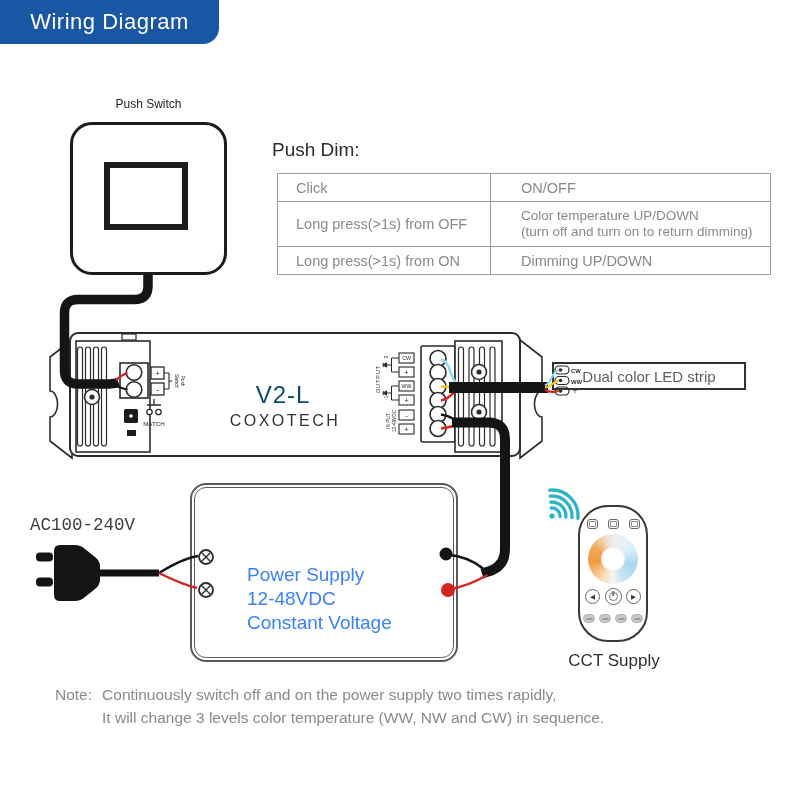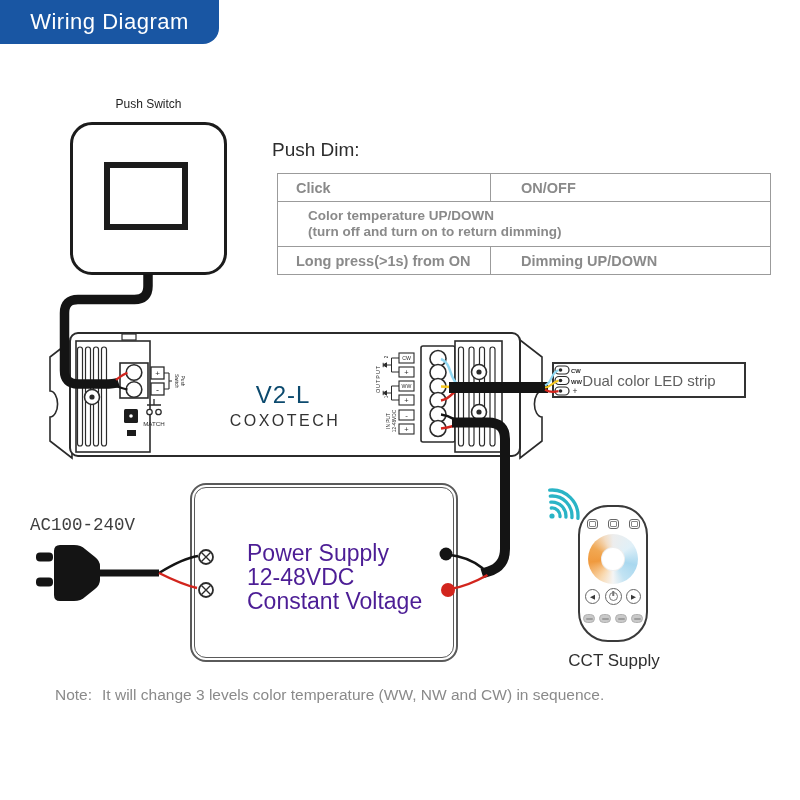--- a/index.html
+++ b/index.html
@@ -18,44 +18,44 @@
   .ps-label{left:70px;top:97px;width:157px;text-align:center;font-size:12px;color:#1f1f1f;z-index:2;}
   .ps-outer{left:70px;top:122px;width:157px;height:153px;border:3px solid #1c1c1c;border-radius:22px;
             box-sizing:border-box;z-index:2;background:transparent;}
   .ps-inner{left:104px;top:162px;width:84px;height:68px;border:6px solid #1c1c1c;
             box-sizing:border-box;z-index:2;background:transparent;}
 
   
   .pd-title{left:272px;top:139px;font-size:19px;color:#2d2d2d;z-index:2;}
   .pd-table{left:277px;top:173px;width:494px;border:1.5px solid #9b9b9b;box-sizing:border-box;
             z-index:2;color:#8a8a8a;font-size:14.5px;background:transparent;}
-  .pd-row{display:flex;box-sizing:border-box;font-weight:bold;}
+  .pd-row{display:flex;box-sizing:border-box;}
   .pd-row + .pd-row{border-top:1.5px solid #9b9b9b;}
   .cl{width:213px;border-right:1.5px solid #9b9b9b;display:flex;align-items:center;
       padding-left:18px;box-sizing:border-box;}
   .cr{flex:1;display:flex;flex-direction:column;justify-content:center;padding-left:30px;box-sizing:border-box;}
   .cr .sub{font-size:13.5px;line-height:15.5px;}
 
   
   .model{left:200px;top:381px;width:166px;text-align:center;font-size:24px;color:#0c4a6e;
          letter-spacing:1px;z-index:2;}
   .brand{left:200px;top:412px;width:170px;text-align:center;font-size:16px;color:#333;
          letter-spacing:2.5px;z-index:2;}
 
   
-  .strip{left:552px;top:362px;width:194px;height:36px;border:2px solid #333;box-sizing:border-box;
+  .strip{left:552px;top:362px;width:194px;height:28px;border:2px solid #333;box-sizing:border-box;
          display:flex;align-items:center;justify-content:center;
          font-size:15px;color:#5f5f5f;z-index:2;background:transparent;}
 
   
   .psu-outer{left:190px;top:483px;width:268px;height:179px;border:2px solid #5a5a5a;
              border-radius:16px;box-sizing:border-box;z-index:2;background:transparent;}
   .psu-inner{left:194px;top:487px;width:260px;height:171px;border:1.5px solid #5a5a5a;
              border-radius:12px;box-sizing:border-box;z-index:2;background:transparent;}
-  .psu-text{left:247px;top:541px;font-size:23px;line-height:24px;color:#4c1d95;z-index:2;}
+  .psu-text{left:247px;top:563px;font-size:19px;line-height:24px;color:#3b82f6;z-index:2;}
   .ac-label{left:30px;top:515px;font-size:17.5px;color:#3f3f3f;z-index:2;font-family:Liberation Mono, monospace;}
 
   
   .remote{left:578px;top:505px;width:70px;height:137px;border:2px solid #3a3a3a;
           border-radius:30px;background:#fff;box-sizing:border-box;z-index:2;}
   .zone-btn{position:absolute;width:11px;height:10px;border:1.3px solid #666;border-radius:3px;
             box-sizing:border-box;display:flex;align-items:center;justify-content:center;}
   .zone-glyph{width:5px;height:4px;border:1px solid #888;border-radius:1px;}
   .wheel{position:absolute;left:8px;top:27px;width:50px;height:50px;border-radius:50%;
          background:conic-gradient(from 0deg,#ededed 0deg,#e0f0f8 55deg,#a9d8ef 105deg,
@@ -194,20 +194,21 @@
 <div class="abs pd-title">Push Dim:</div>
 <div class="abs pd-table">
   <div class="pd-row" style="height:27px">
     <div class="cl">Click</div>
     <div class="cr">
       <div>ON/OFF</div>
       <div class="sub"></div>
     </div>
   </div>
   <div class="pd-row" style="height:45px">
+    <div class="cl">Long press(&gt;1s) from OFF</div>
     <div class="cr" style="font-size:13.5px;line-height:16px">
       <div>Color temperature UP/DOWN</div>
       <div class="sub">(turn off and turn on to return dimming)</div>
     </div>
   </div>
   <div class="pd-row" style="height:28px">
     <div class="cl">Long press(&gt;1s) from ON</div>
     <div class="cr">
       <div>Dimming UP/DOWN</div>
       <div class="sub"></div>
@@ -266,20 +267,21 @@
     </div>
   <div class="preset" style="left:51px;top:107px">
       <div class="preset-bar"></div>
     </div>
 </div>
 <div class="abs remote-label">CCT Supply</div>
 
 <div class="abs note">
   <div class="note-prefix">Note:</div>
   <div class="note-lines">
+    <div>Continuously switch off and on the power supply two times rapidly,</div>
     <div>It will change 3 levels color temperature (WW, NW and CW) in sequence.</div>
   </div>
 </div>
 
 <svg width="800" height="800" viewBox="0 0 800 800" style="z-index:3">
 
   <path d="M148,274 L148,286 Q148,299.5 134.5,299.5 L78,299.5 Q64.5,299.5 64.5,313 L64.5,370.5 Q64.5,384 78,384 L104,384 Q114,384 118.5,382.5" stroke="#141414" stroke-width="9.5" fill="none"></path>
   <path d="M116,380 C121,376 124,373.5 127.5,372.8" stroke="#d2251d" stroke-width="2.2" fill="none"></path>
   <path d="M116,386 C121,388 124,389 127.5,389.3" stroke="#141414" stroke-width="2.2" fill="none"></path>
 

